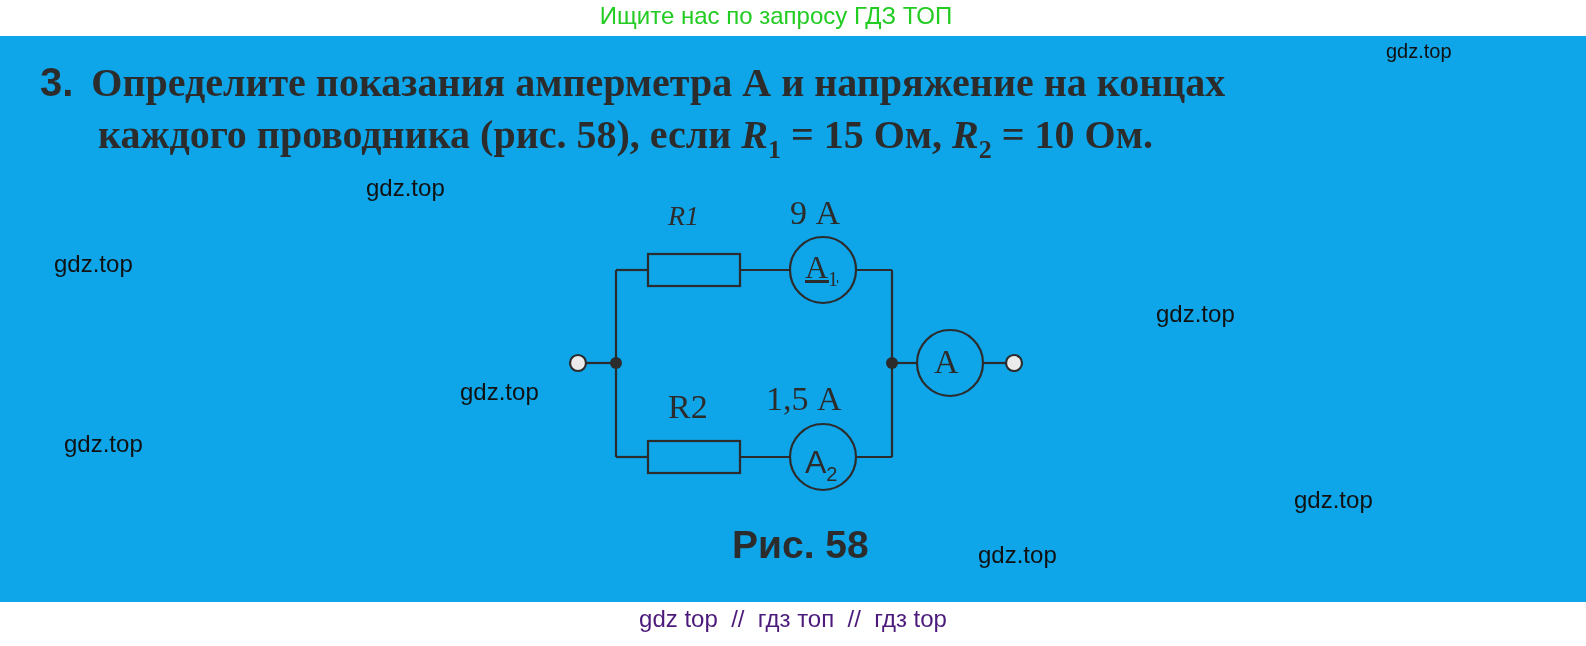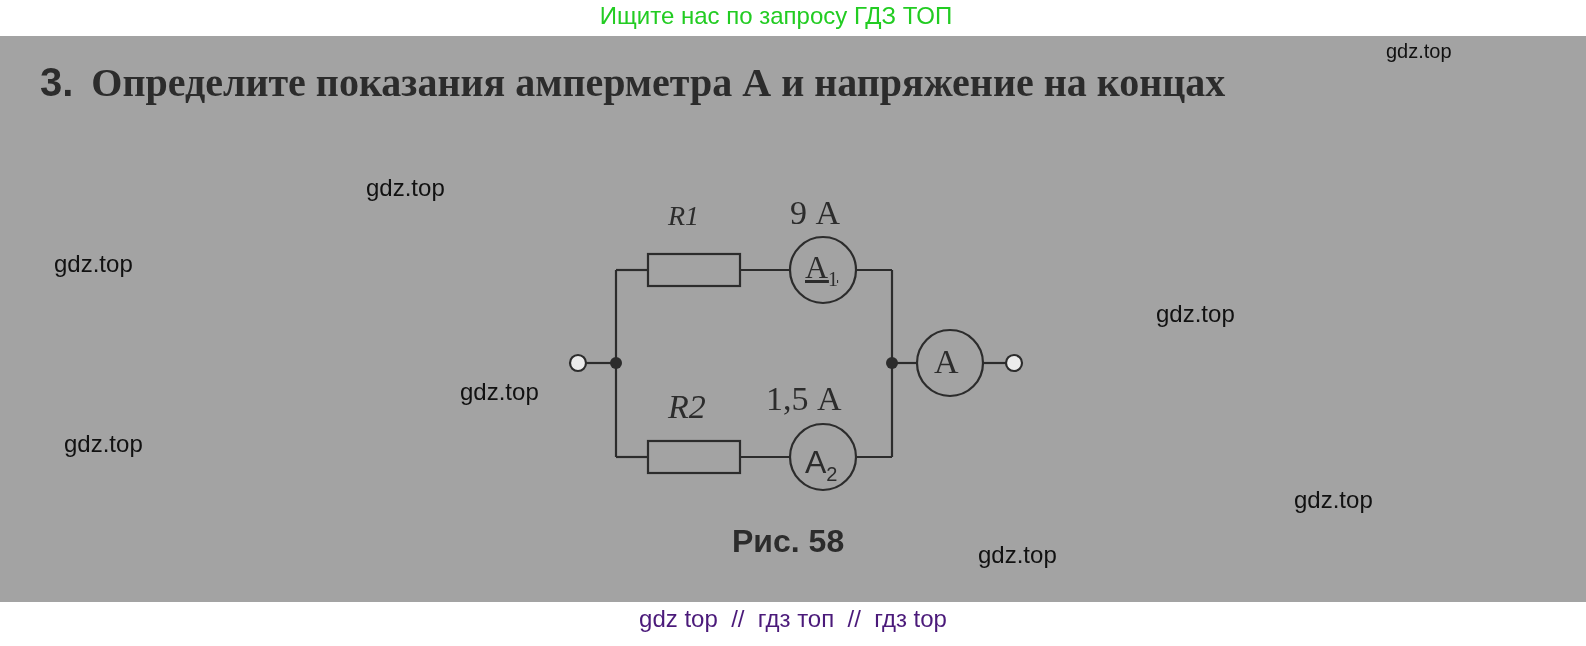--- a/index.html
+++ b/index.html
@@ -1,43 +1,44 @@
 <!DOCTYPE html>
 <html><head>
 <meta charset="utf-8">
 <style>
   html, body { margin:0; padding:0; }
   body { width:1586px; height:646px; position:relative; background:#ffffff; overflow:hidden; font-family:"Liberation Sans", sans-serif; }
   .top-banner { position:absolute; left:0; top:0; width:1552px; height:36px; background:#ffffff; text-align:center; color:#22cc22; font-family:"Liberation Sans", sans-serif; font-size:24px; line-height:32px; }
-  .scan { position:absolute; left:0; top:36px; width:1586px; height:566px; background:#a3a3a3; overflow:hidden; }
+  .scan { position:absolute; left:0; top:36px; width:1586px; height:566px; background:#0ea5e9; overflow:hidden; }
   .ghost { position:absolute; color:#d9d9d9; font-family:"Liberation Serif", serif; font-size:46px; font-weight:bold; white-space:nowrap; }
   .task { position:absolute; left:40px; top:20px; width:1530px; font-family:"Liberation Serif", serif; font-size:40px; font-weight:bold; color:#2c2c2c; line-height:52px; }
   .task .num { font-family:"Liberation Sans", sans-serif; font-weight:bold; margin-right:18px; }
   .task .l2 { padding-left:58px; }
   .it { font-style:italic; }
   .sub { font-size:26px; vertical-align:-10px; }
   .circuit { position:absolute; left:560px; top:154px; }
-  .caption { position:absolute; left:732px; top:487px; font-family:"Liberation Sans", sans-serif; font-weight:bold; font-size:32px; color:#2c2c2c; }
+  .caption { position:absolute; left:732px; top:487px; font-family:"Liberation Sans", sans-serif; font-weight:bold; font-size:39px; color:#2c2c2c; }
   .wm { position:absolute; font-family:"Liberation Sans", sans-serif; font-size:24px; color:#111; }
   .wm.small { font-size:20px; }
   .bottom-banner { position:absolute; left:0; top:602px; width:1586px; height:28px; background:#ffffff; text-align:center; color:#4b1a7a; font-size:24px; line-height:34px; }
 </style>
 </head>
 <body>
 
 <div class="top-banner">
   <span>Ищите нас по запросу ГДЗ ТОП</span>
 </div>
 
 <div class="scan">
 
   <div class="ghost" style="left:100px;top:-14px;">&nbsp;</div>
 
   <div class="task">
     <div><span class="num">3.</span><span>Определите показания амперметра А и напряжение на концах</span></div>
+    <div class="l2"><span>каждого проводника (рис. 58), если </span><span class="it">R</span><span class="sub">1</span><span> = 15 Ом, </span><span class="it">R</span><span class="sub">2</span><span> = 10 Ом.</span></div>
   </div>
 
   <svg class="circuit" width="480" height="330" viewBox="0 0 480 330" xmlns="http://www.w3.org/2000/svg">
     <g stroke="#2c2c2c" stroke-width="2.2" fill="none">
 
       <line x1="56" y1="80" x2="56" y2="267"></line>
 
       <line x1="332" y1="80" x2="332" y2="267"></line>
 
       <line x1="56" y1="80" x2="88" y2="80"></line>
@@ -61,21 +62,21 @@
       <circle cx="454" cy="173" r="8" fill="#ebebeb"></circle>
     </g>
     <circle cx="56" cy="173" r="6" fill="#2c2c2c"></circle>
     <circle cx="332" cy="173" r="6" fill="#2c2c2c"></circle>
   </svg>
 
   <div style="position:absolute;left:668px;top:164px;font-family:'Liberation Serif',serif;font-style:italic;font-size:28px;color:#2c2c2c;">R1</div>
   <div style="position:absolute;left:790px;top:158px;font-family:'Liberation Serif',serif;font-size:34px;color:#2c2c2c;">9 А</div>
   <div style="position:absolute;left:805px;top:213px;font-family:'Liberation Serif',serif;font-size:32px;color:#2c2c2c;text-decoration:underline;"><span>A</span><span style="font-size:20px;vertical-align:-8px;">1</span></div>
   <div style="position:absolute;left:934px;top:307px;font-family:'Liberation Serif',serif;font-size:34px;color:#2c2c2c;">A</div>
-  <div style="position:absolute;left:668px;top:352px;font-family:'Liberation Serif',serif;font-style:italic;font-size:34px;color:#2c2c2c;">R2</div>
+  <div style="position:absolute;left:668px;top:352px;font-family:'Liberation Serif',serif;font-size:34px;color:#2c2c2c;">R2</div>
   <div style="position:absolute;left:766px;top:344px;font-family:'Liberation Serif',serif;font-size:34px;color:#2c2c2c;text-align:center;">1,5 А</div>
   <div style="position:absolute;left:805px;top:408px;font-family:Liberation Sans, sans-serif;font-size:32px;color:#2c2c2c;"><span>A</span><span style="font-size:20px;vertical-align:-8px;">2</span></div>
 
   <div class="caption">Рис. 58</div>
 </div>
 
 <div class="wm small" style="left:1386px;top:40px;">gdz.top</div>
 <div class="wm" style="left:366px;top:174px;">gdz.top</div>
 <div class="wm" style="left:54px;top:250px;">gdz.top</div>
 <div class="wm" style="left:1156px;top:300px;">gdz.top</div>

